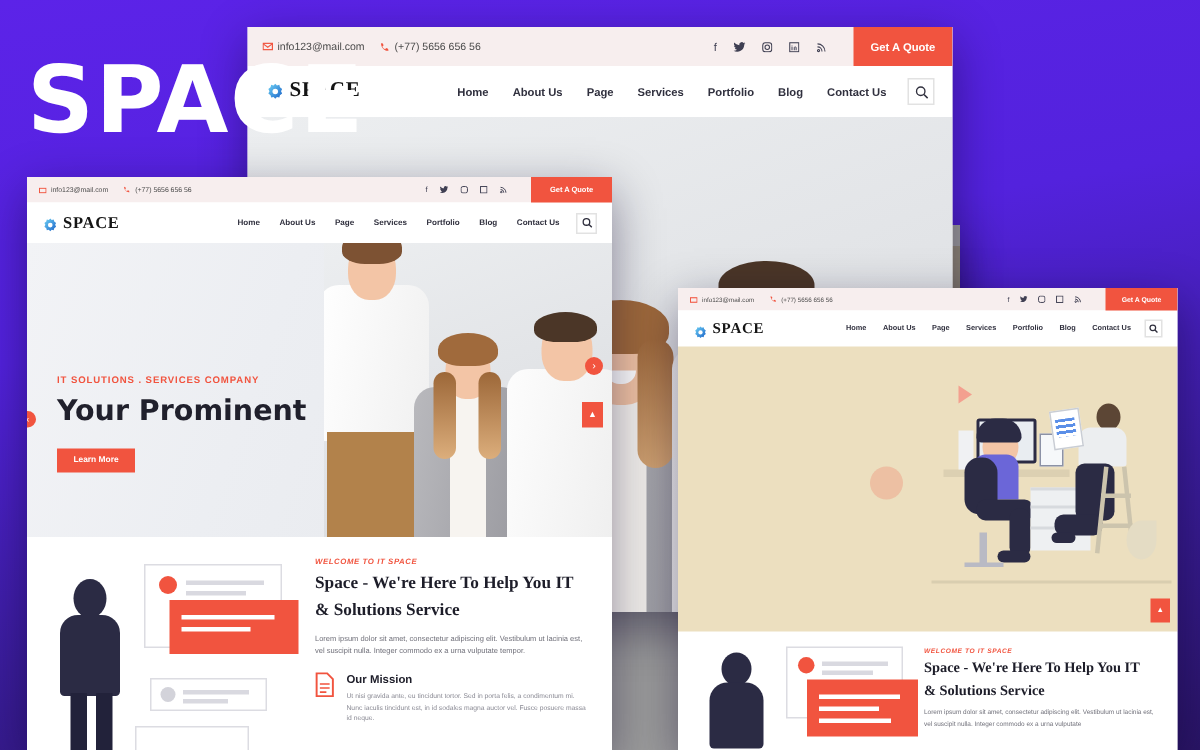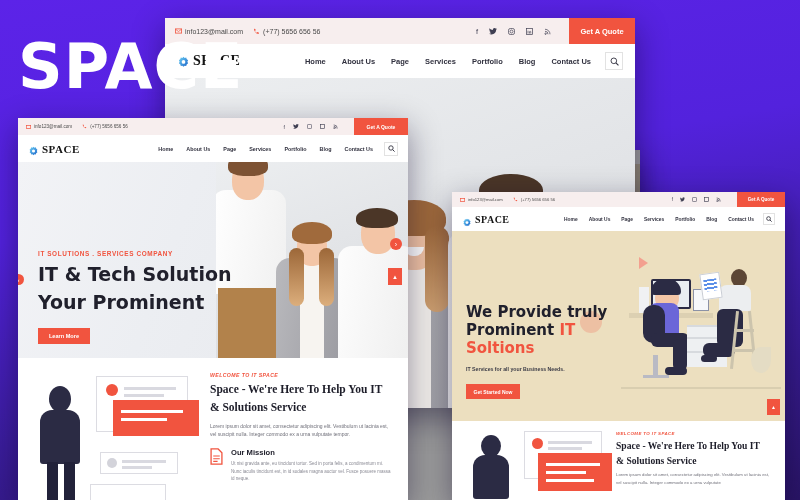--- a/index.html
+++ b/index.html
@@ -426,21 +426,20 @@
         <div class="hair" style="right:14px;bottom:52px;width:15px;height:58px;background:linear-gradient(180deg,#9c6738,#dcae7c);border-radius:8px;"></div>
       </div>
       <div class="ppl" style="left:122px;bottom:0;width:78px;height:192px;">
         <div class="torso" style="left:0;bottom:0;width:78px;height:112px;background:linear-gradient(100deg,#fdfdfd,#eeeeee);"></div>
         <div class="head" style="left:23px;bottom:104px;width:34px;height:42px;"></div>
         <div class="hair" style="left:18px;bottom:130px;width:42px;height:20px;background:#4b3627;"></div>
       </div>
     </div>
     <div class="hero-copy">
       <div class="hero-kicker">IT SOLUTIONS . SERVICES COMPANY</div>
-      <div class="hero-title">IT &amp; Tech Solution</div>
       <div class="hero-title">Your Prominent</div>
       <div class="cta">Learn More</div>
     </div>
     <div class="slider-dot" style="left:-5px;top:112px;width:11px;height:11px;font-size:6px;">‹</div>
     <div class="slider-dot" style="right:6px;top:76px;width:12px;height:12px;font-size:7px;">›</div>
     <div class="to-top" style="right:6px;top:106px;width:14px;height:17px;font-size:6px;">▲</div>
   </div>
 
   <div class="band">
     <div class="band-art">
@@ -559,26 +558,20 @@
     <div class="search-box">
       <svg width="6" height="6" viewBox="0 0 16 16">
           <circle cx="6.8" cy="6.8" r="5" fill="none" stroke="#30303e" stroke-width="2.2"></circle>
           <path d="M10.6 10.6L15 15" stroke="#30303e" stroke-width="2.4"></path>
         </svg>
     </div>
   </div>
 
   <div class="hero">
     <div class="blob" style="left:128px;top:80px;width:22px;height:22px;"></div>
-    <div class="hero-copy">
-      <div class="hero-title">We Provide truly</div>
-      <div class="hero-title"><span>Prominent </span><span class="accent-word">IT Soltions</span></div>
-      <div class="hero-sub">IT Services for all your Business Needs.</div>
-      <div class="cta">Get Started Now</div>
-    </div>
 
     <div style="position:absolute;right:4px;top:20px;width:160px;height:150px;">
       <div class="tri" style="left:18px;top:6px;border-left:9px solid #f3a08f;border-top:6px solid transparent;border-bottom:6px solid transparent;"></div>
       <div style="position:absolute;left:8px;top:62px;width:84px;height:5px;background:#dcd0b2;"></div>
       <div style="position:absolute;left:30px;top:28px;width:40px;height:30px;background:#e9edf1;border:2px solid #2b2b44;border-radius:2px;"></div>
       <div style="position:absolute;left:72px;top:38px;width:16px;height:22px;background:#f6f8fa;border:1.5px solid #8c92a6;"></div>
       <div style="position:absolute;left:18px;top:36px;width:10px;height:26px;background:#f0f1f3;"></div>
 
       <div style="position:absolute;left:34px;top:34px;width:24px;height:26px;background:#f3c5a6;border-radius:50%;"></div>
       <div style="position:absolute;left:30px;top:28px;width:30px;height:16px;background:#2b2b44;border-radius:14px 14px 4px 4px;"></div>

